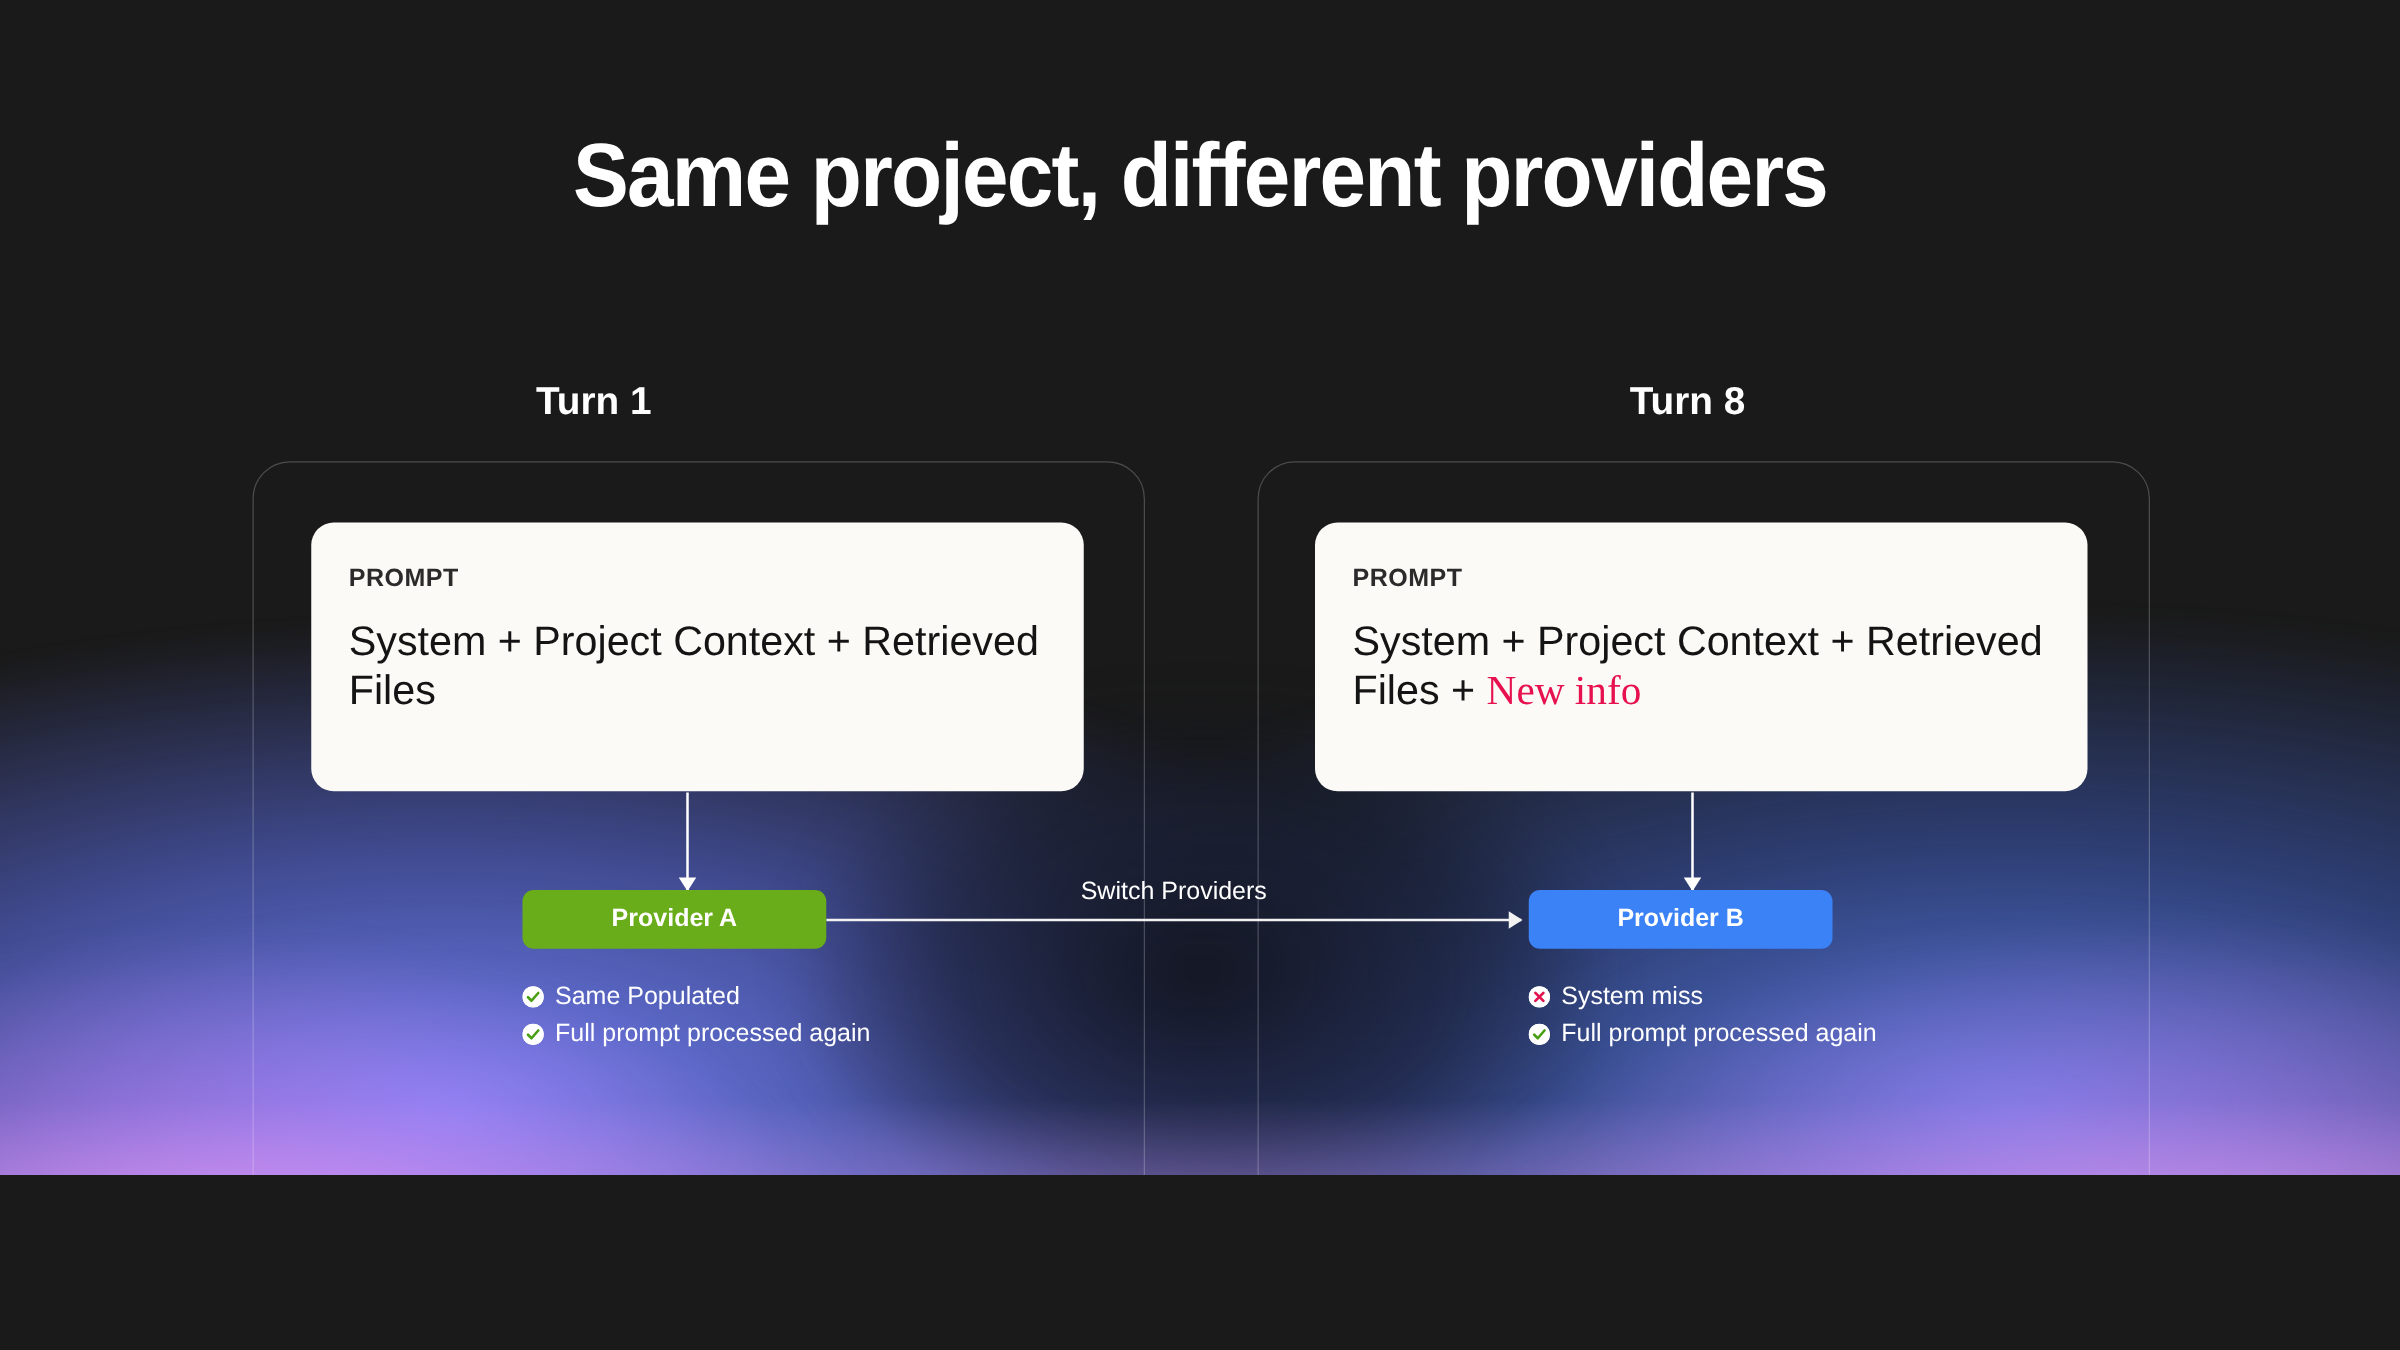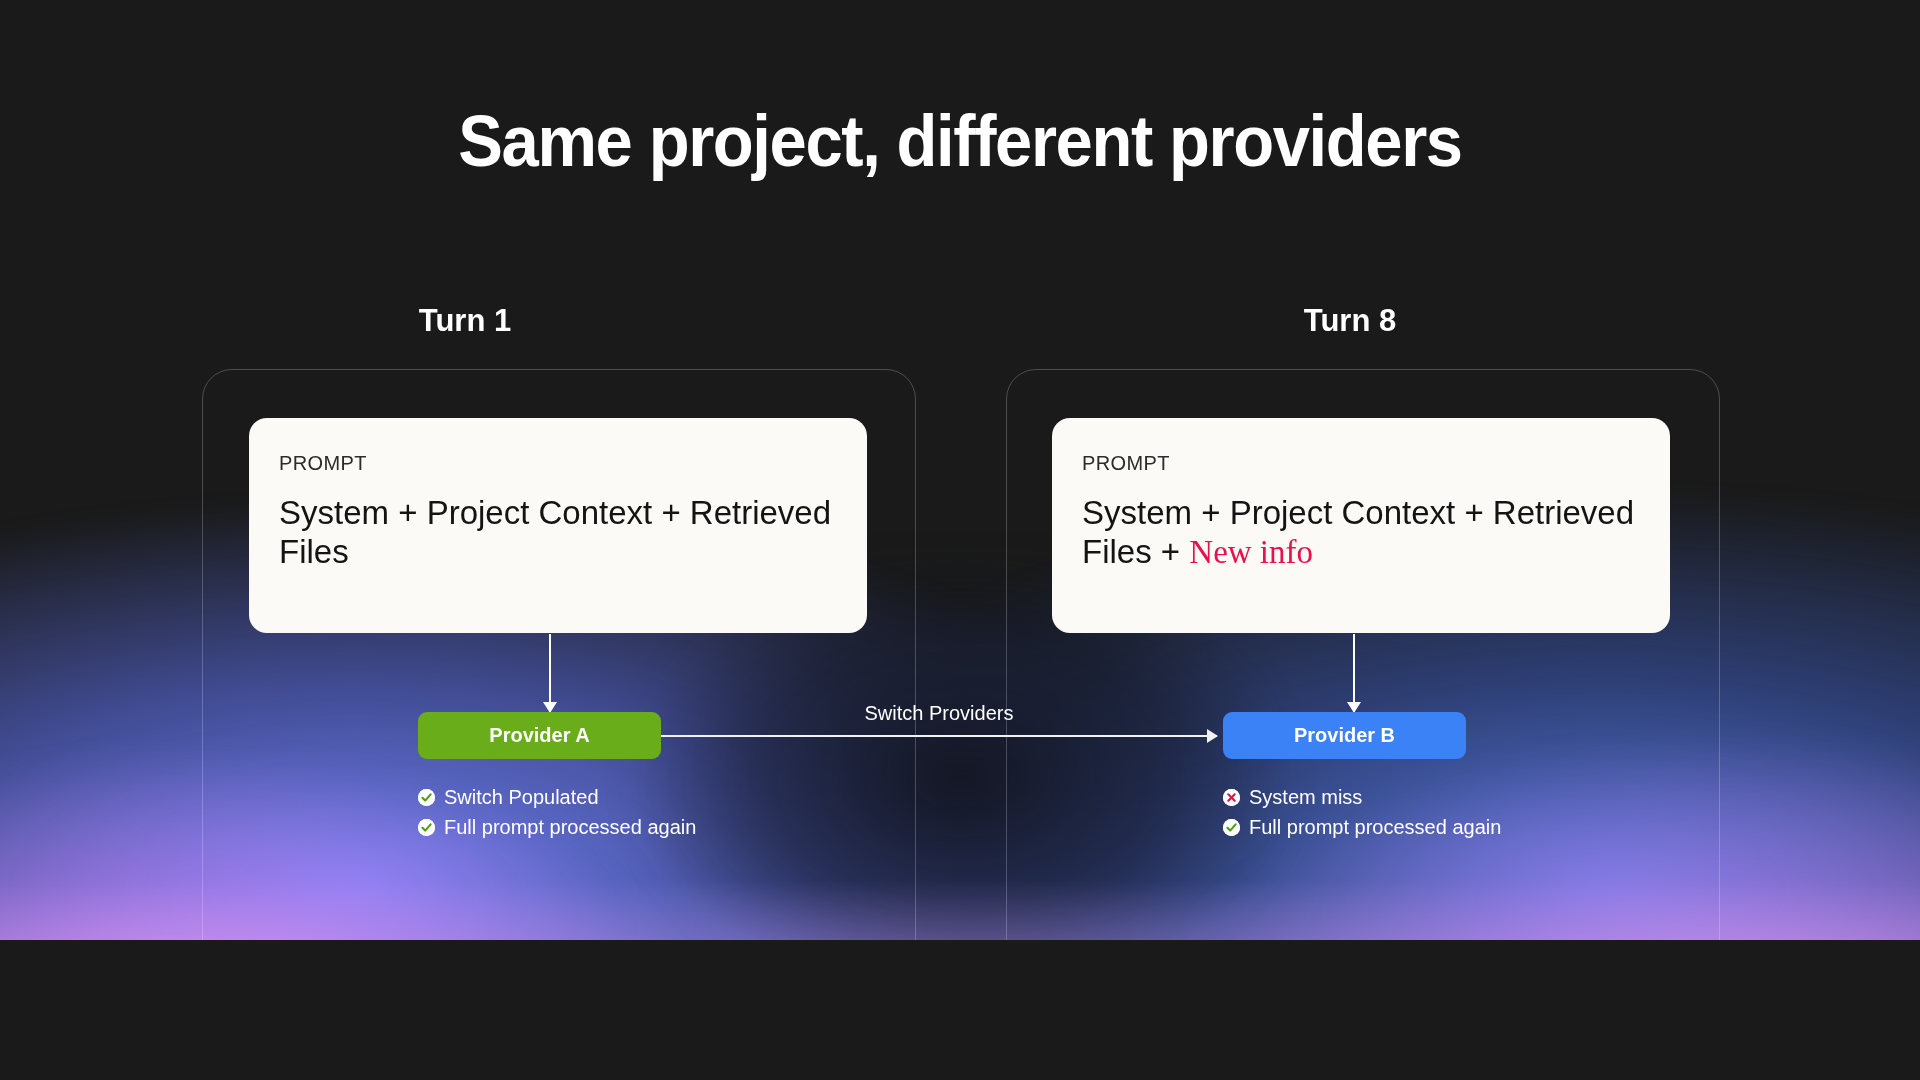--- a/index.html
+++ b/index.html
@@ -54,21 +54,21 @@
     transform:scaleX(0.93); transform-origin:center;
     white-space:nowrap;
   }
 
   
   .turn-label{
     position:absolute; top:303px;
     font-size:31px; font-weight:bold; color:#ffffff;
     text-align:center; white-space:nowrap;
   }
-  #turn-label-1{ left:340px; width:250px; }
+  #turn-label-1{ left:350px; width:250px; }
   #turn-label-2{ left:1225px; width:250px; }
 
   
   .turn-panel{
     position:absolute; top:369px;
     border:1px solid rgba(255,255,255,0.22);
     border-radius:30px;
     background:transparent;
   }
   #turn-panel-1{ left:202px; width:714px; height:711px; }
@@ -79,21 +79,21 @@
     position:absolute; top:418px;
     background:#fbfaf6;
     border-radius:18px;
     padding:34px 30px 30px 30px;
   }
   #prompt-card-1{ left:249px; width:618px; height:215px; }
   #prompt-card-2{ left:1052px; width:618px; height:215px; }
 
   .prompt-kicker{
     font-size:20px; color:#2b2b2b; letter-spacing:0.4px;
-    margin-bottom:18px; font-weight:normal;
+    margin-bottom:18px; font-weight:bold;
   }
   .prompt-body{
     font-size:33px; color:#141414; line-height:39px; font-weight:normal;
   }
   .prompt-accent{ color:#e6114e;font-family:Liberation Serif, serif; }
 
   
   .v-arrow{ position:absolute; width:2px; background:#ffffff; }
   #v-arrow-1{ left:549px; top:634px; height:78px; }
   #v-arrow-2{ left:1353px; top:634px; height:78px; }
@@ -202,21 +202,21 @@
   </div>
 
   <div class="status-list" id="status-list-1">
     <div class="status-item">
       <span class="status-icon">
         <svg width="17" height="17" viewBox="0 0 17 17">
             <circle cx="8.5" cy="8.5" r="8.5" fill="#ffffff"></circle>
             <path d="M4.4 8.8 L7.2 11.6 L12.6 5.4" stroke="#4a9e14" stroke-width="2.1" fill="none" stroke-linecap="round" stroke-linejoin="round"></path>
           </svg>
       </span>
-      <span>Switch Populated</span>
+      <span>Same Populated</span>
     </div>
     <div class="status-item">
       <span class="status-icon">
         <svg width="17" height="17" viewBox="0 0 17 17">
             <circle cx="8.5" cy="8.5" r="8.5" fill="#ffffff"></circle>
             <path d="M4.4 8.8 L7.2 11.6 L12.6 5.4" stroke="#4a9e14" stroke-width="2.1" fill="none" stroke-linecap="round" stroke-linejoin="round"></path>
           </svg>
       </span>
       <span>Full prompt processed again</span>
     </div>

